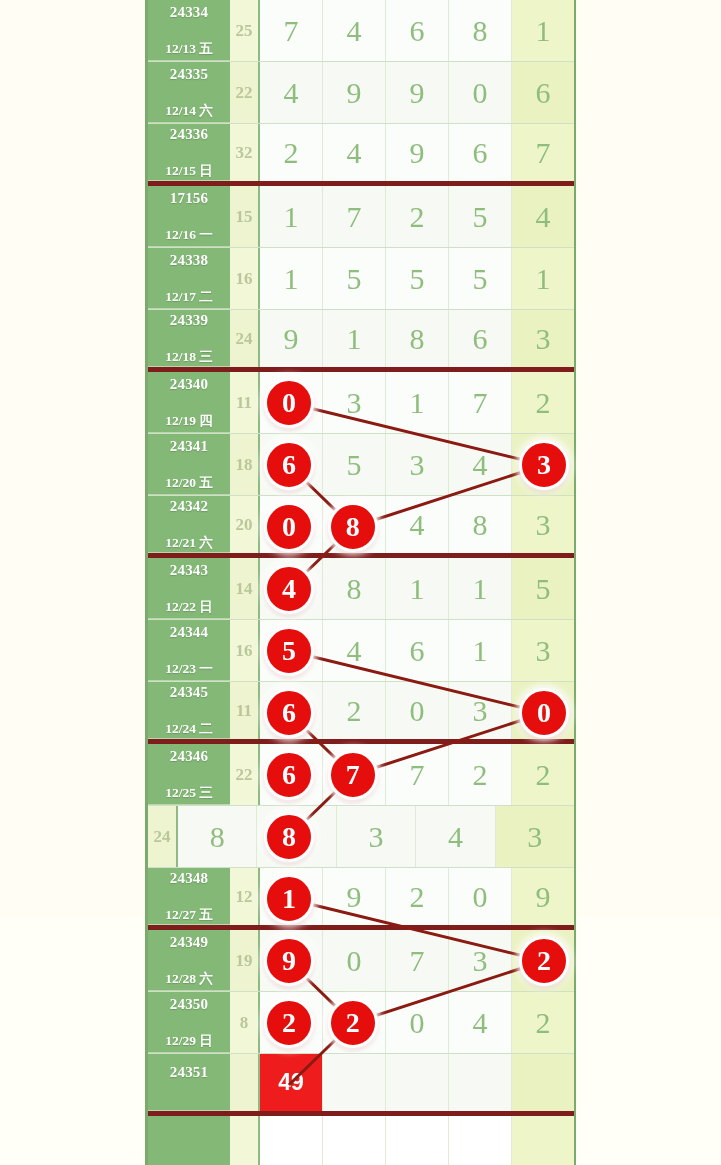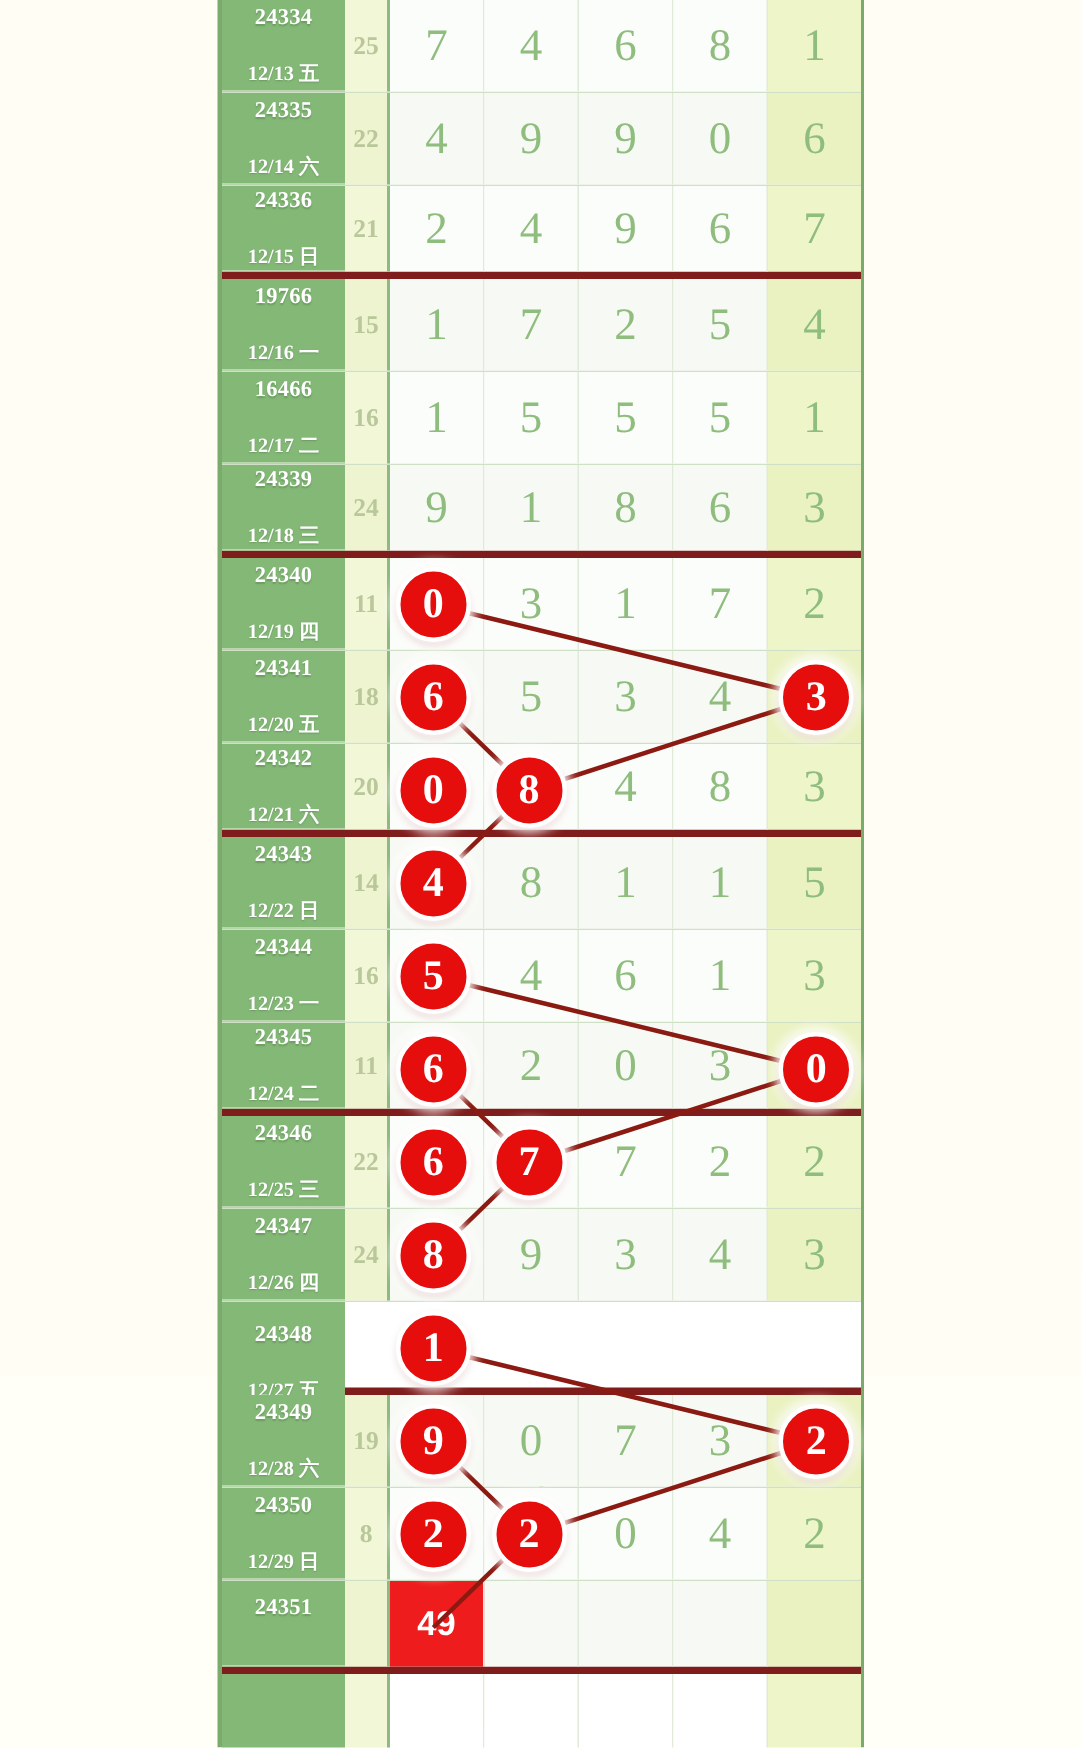--- a/index.html
+++ b/index.html
@@ -96,42 +96,42 @@
         <div class="c-num">9</div>
         <div class="c-num">9</div>
         <div class="c-num">0</div>
         <div class="c-num tint">6</div>
       </div>
       <div class="row grp" style="height: 62px;">
         <div class="c-per">
           <div class="pid">24336</div>
           <div class="pdt">12/15 日</div>
         </div>
-        <div class="c-sum">21</div>
+        <div class="c-sum">32</div>
         <div class="c-num">2</div>
         <div class="c-num">4</div>
         <div class="c-num">9</div>
         <div class="c-num">6</div>
         <div class="c-num tint">7</div>
       </div>
       <div class="row alt" style="height: 62px;">
         <div class="c-per">
-          <div class="pid">19766</div>
+          <div class="pid">17156</div>
           <div class="pdt">12/16 一</div>
         </div>
         <div class="c-sum">15</div>
         <div class="c-num">1</div>
         <div class="c-num">7</div>
         <div class="c-num">2</div>
         <div class="c-num">5</div>
         <div class="c-num tint">4</div>
       </div>
       <div class="row" style="height: 62px;">
         <div class="c-per">
-          <div class="pid">16466</div>
+          <div class="pid">24338</div>
           <div class="pdt">12/17 二</div>
         </div>
         <div class="c-sum">16</div>
         <div class="c-num">1</div>
         <div class="c-num">5</div>
         <div class="c-num">5</div>
         <div class="c-num">5</div>
         <div class="c-num tint">1</div>
       </div>
       <div class="row grp alt" style="height: 62px;">
@@ -224,32 +224,28 @@
           <div class="pdt">12/25 三</div>
         </div>
         <div class="c-sum">22</div>
         <div class="c-num">6</div>
         <div class="c-num">7</div>
         <div class="c-num">7</div>
         <div class="c-num">2</div>
         <div class="c-num tint">2</div>
       </div>
       <div class="row alt" style="height: 62px;">
-        <div class="c-per">
-          <div class="pid">24347</div>
-          <div class="pdt">12/26 四</div>
-        </div>
         <div class="c-sum">24</div>
         <div class="c-num">8</div>
         <div class="c-num">9</div>
         <div class="c-num">3</div>
         <div class="c-num">4</div>
         <div class="c-num tint">3</div>
       </div>
-      <div class="row grp" style="height: 62px; flex-direction: column;">
+      <div class="row grp" style="height: 62px;">
         <div class="c-per">
           <div class="pid">24348</div>
           <div class="pdt">12/27 五</div>
         </div>
         <div class="c-sum">12</div>
         <div class="c-num">1</div>
         <div class="c-num">9</div>
         <div class="c-num">2</div>
         <div class="c-num">0</div>
         <div class="c-num tint">9</div>

